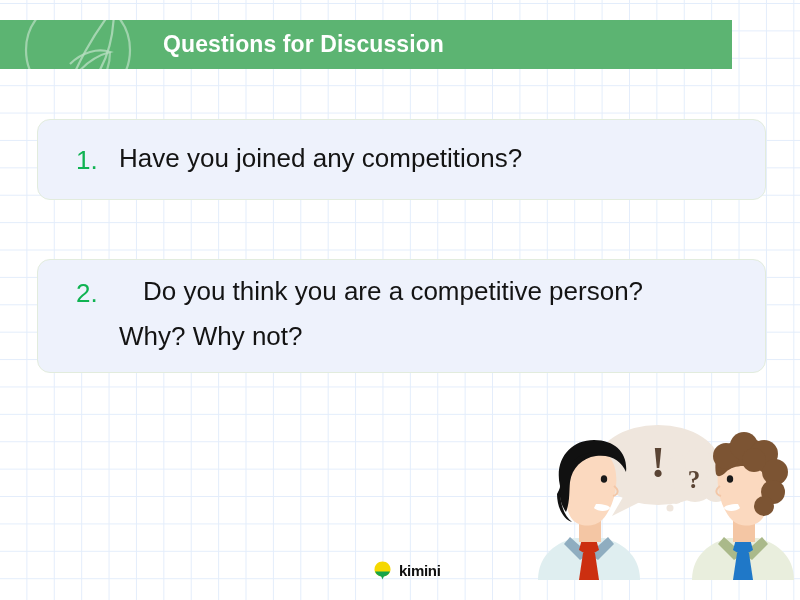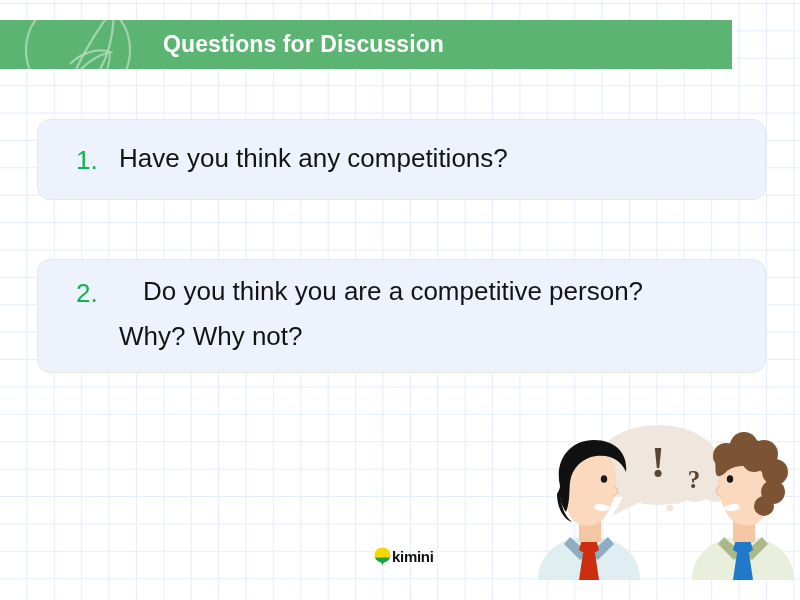--- a/index.html
+++ b/index.html
@@ -103,25 +103,25 @@
     left: 530px;
     top: 420px;
     width: 270px;
     height: 160px;
   }
 
   
   #footer-logo {
     position: absolute;
     left: 374px;
-    top: 546px;
+    top: 560px;
     height: 20px;
     display: flex;
     align-items: center;
-    gap: 1px;
+    gap: 8px;
     text-align: center;
   }
   #logo-mark {
     width: 17px;
     height: 19px;
     display: block;
   }
   #logo-text {
     font-size: 15px;
     font-weight: bold;
@@ -140,21 +140,21 @@
       <circle cx="60" cy="60" r="52" fill="none" stroke="#ffffff" stroke-width="2.2" opacity="0.75"></circle>
       <path d="M96 18 C 96 72, 72 104, 44 112 C 60 72, 74 46, 96 18 Z" fill="none" stroke="#ffffff" stroke-width="2.2" opacity="0.8"></path>
       <path d="M44 112 C 54 84, 70 68, 92 62 C 80 58, 64 62, 52 74" fill="none" stroke="#ffffff" stroke-width="2.2" opacity="0.8"></path>
       <path d="M92 62 C 92 84, 80 100, 62 108" fill="none" stroke="#ffffff" stroke-width="2.2" opacity="0.7"></path>
     </svg>
     <div id="header-title">Questions for Discussion</div>
   </div>
 
   <div class="qbox" id="qbox-1">
     <span class="qnum">1.</span>
-    <span class="qtext qtext-line1">Have you think any competitions?</span>
+    <span class="qtext qtext-line1">Have you joined any competitions?</span>
   </div>
 
   <div class="qbox" id="qbox-2">
     <span class="qnum">2.</span>
     <span class="qtext qtext-line1">Do you think you are a competitive person?</span>
     <span class="qtext qtext-line2">Why? Why not?</span>
   </div>
 
   <svg id="illustration" viewBox="0 0 270 160" xmlns="http://www.w3.org/2000/svg">
 

